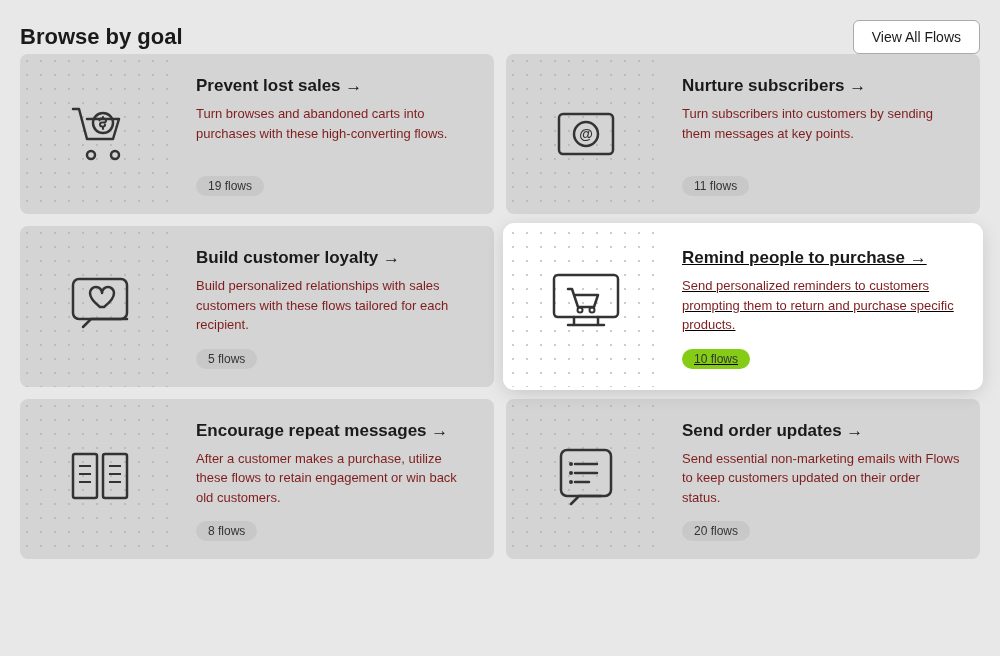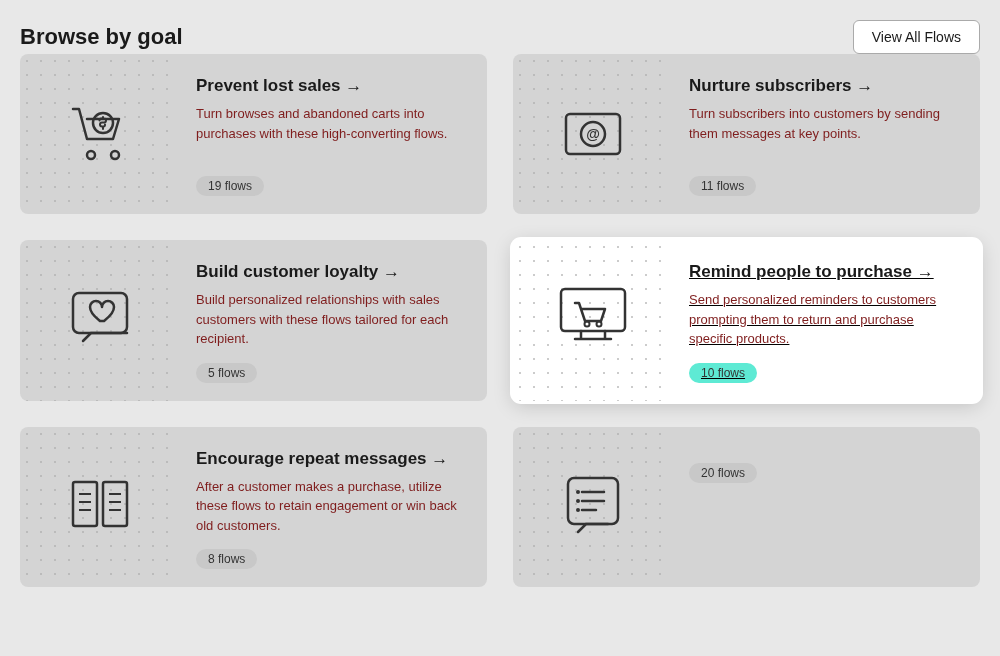--- a/index.html
+++ b/index.html
@@ -31,21 +31,21 @@
       padding: 8px 18px;
       font-size: 14px;
       font-weight: 500;
       color: #1a1a1a;
       cursor: pointer;
     }
 
     .grid {
       display: grid;
       grid-template-columns: 1fr 1fr;
-      gap: 26px;
+      gap: 12px;
     }
 
     .card {
       background: #d4d4d4;
       border-radius: 8px;
       display: flex;
       flex-direction: row;
       overflow: hidden;
       position: relative;
       min-height: 160px;
@@ -112,21 +112,21 @@
       background: #c8c8c8;
       border-radius: 20px;
       padding: 3px 12px;
       font-size: 12px;
       color: #333;
       margin-top: 14px;
       width: fit-content;
     }
 
     .highlighted .card-badge {
-      background: #5eead4;
+      background: #84cc16;
     }
   </style>
 </head>
 <body>
 
 <div class="page-container">
   <div class="header">
     <h1 class="page-title">Browse by goal</h1>
     <button class="view-all-btn">View All Flows</button>
   </div>
@@ -234,17 +234,21 @@
       <path d="M20 62l8-8h22" stroke="#333" stroke-width="2.5" stroke-linecap="round" fill="none"></path>
       <line x1="24" y1="22" x2="46" y2="22" stroke="#333" stroke-width="2.5" stroke-linecap="round"></line>
       <circle cx="20" cy="22" r="2" fill="#333"></circle>
       <line x1="24" y1="31" x2="46" y2="31" stroke="#333" stroke-width="2.5" stroke-linecap="round"></line>
       <circle cx="20" cy="31" r="2" fill="#333"></circle>
       <line x1="24" y1="40" x2="38" y2="40" stroke="#333" stroke-width="2.5" stroke-linecap="round"></line>
       <circle cx="20" cy="40" r="2" fill="#333"></circle>
     </svg></span>
     </div>
     <div class="card-content">
+      <div>
+        <div class="card-title">Send order updates →</div>
+        <div class="card-description">Send essential non-marketing emails with Flows to keep customers updated on their order status.</div>
+      </div>
       <span class="card-badge">20 flows</span>
     </div>
   </div>
     </div>
 </div>
 
 </body></html>

